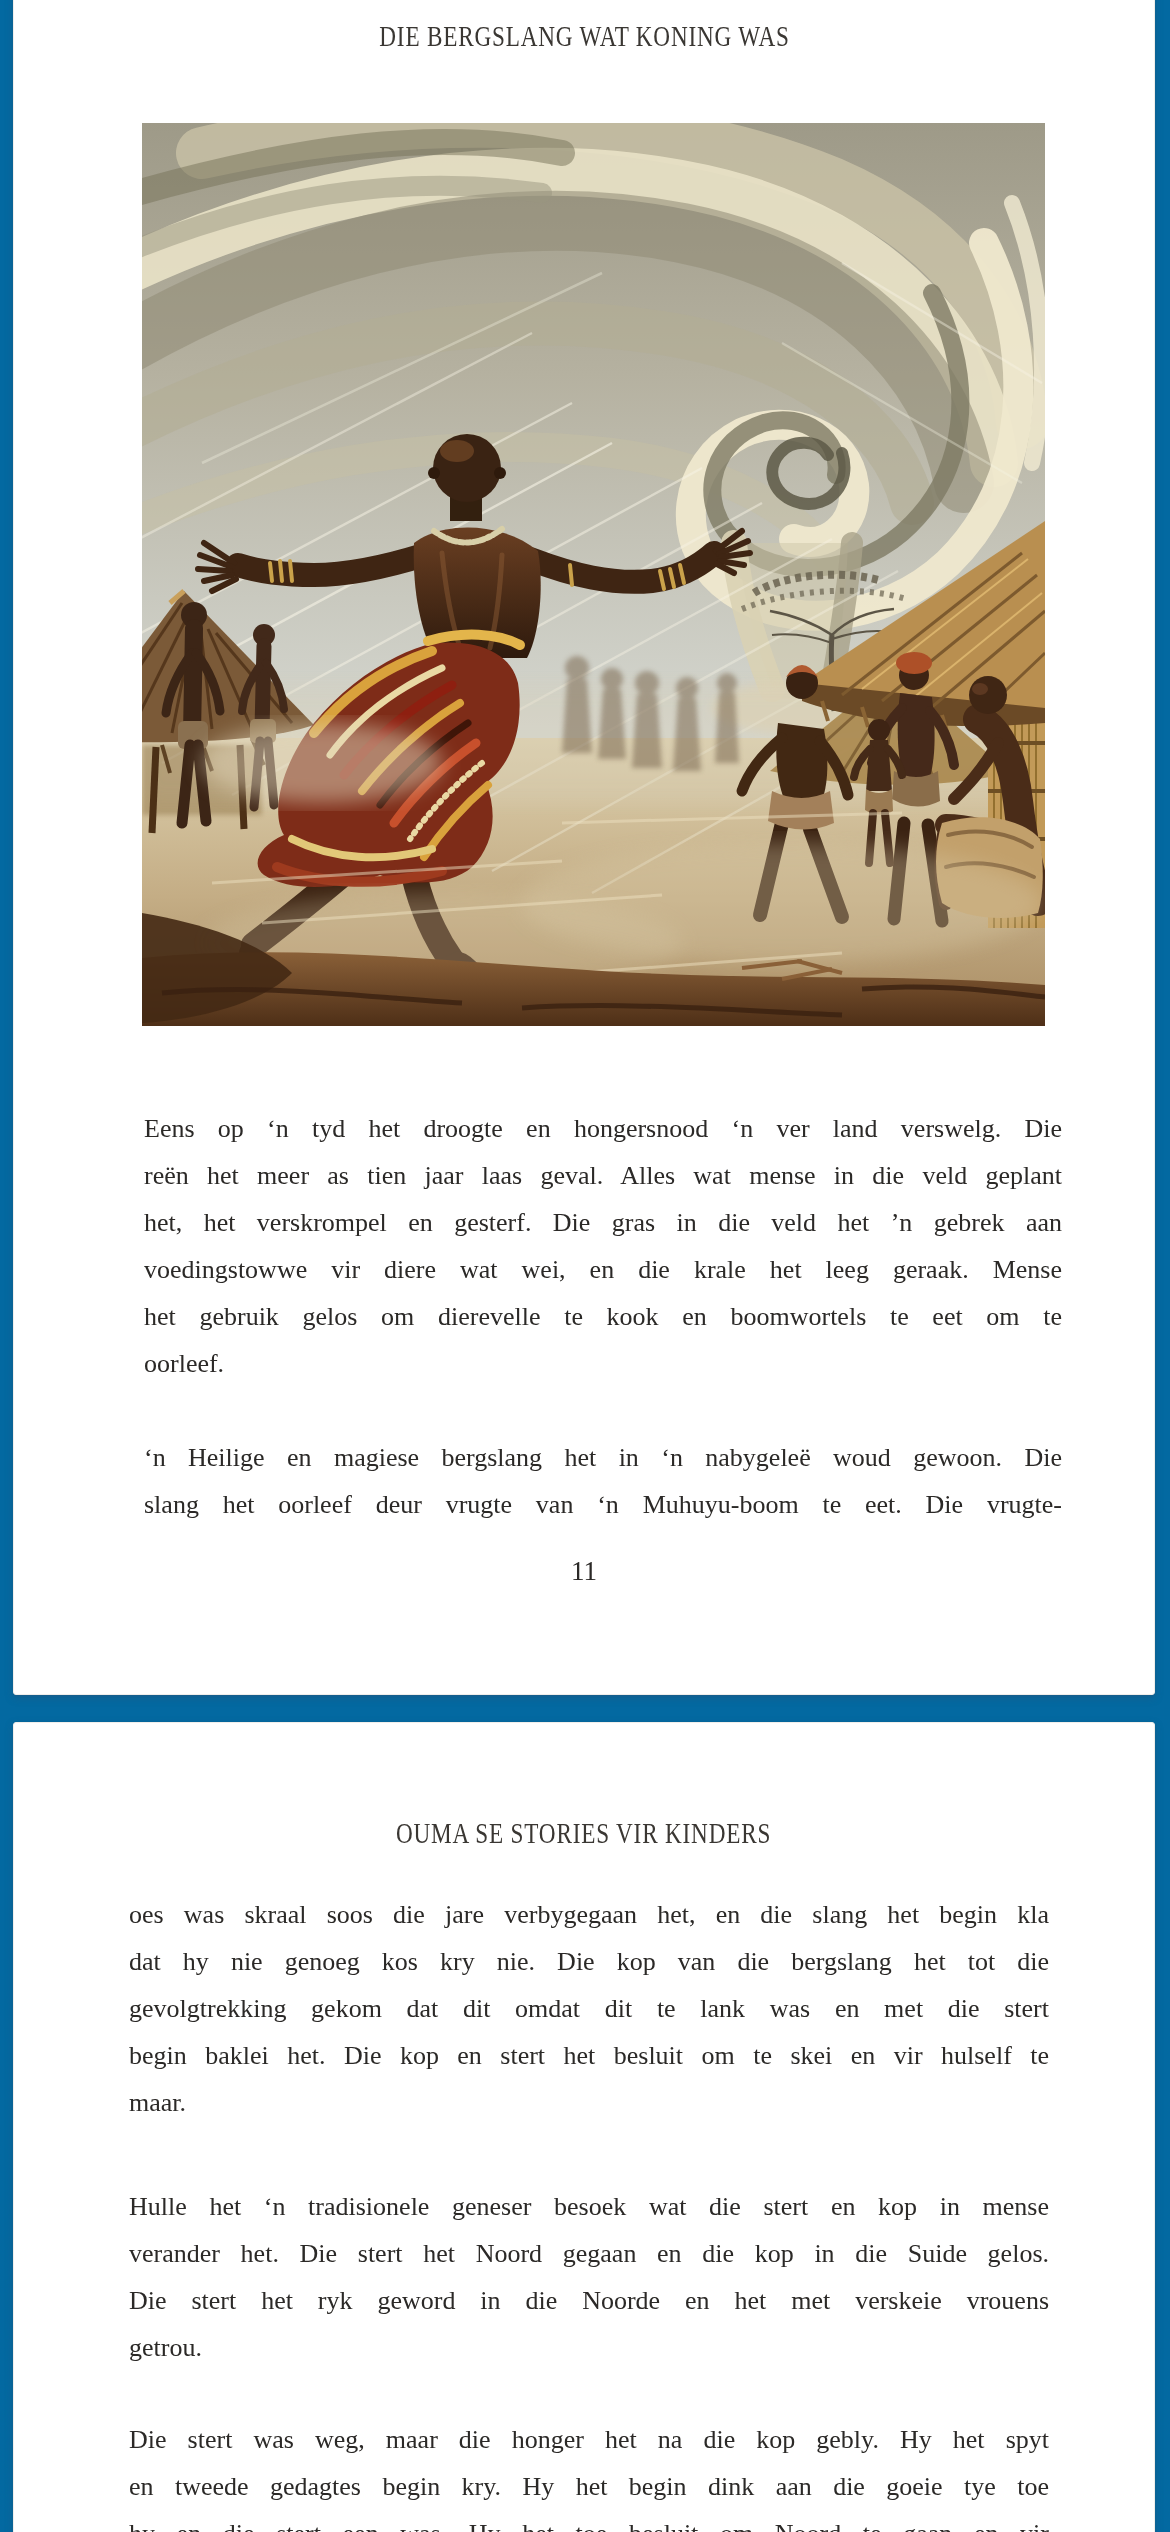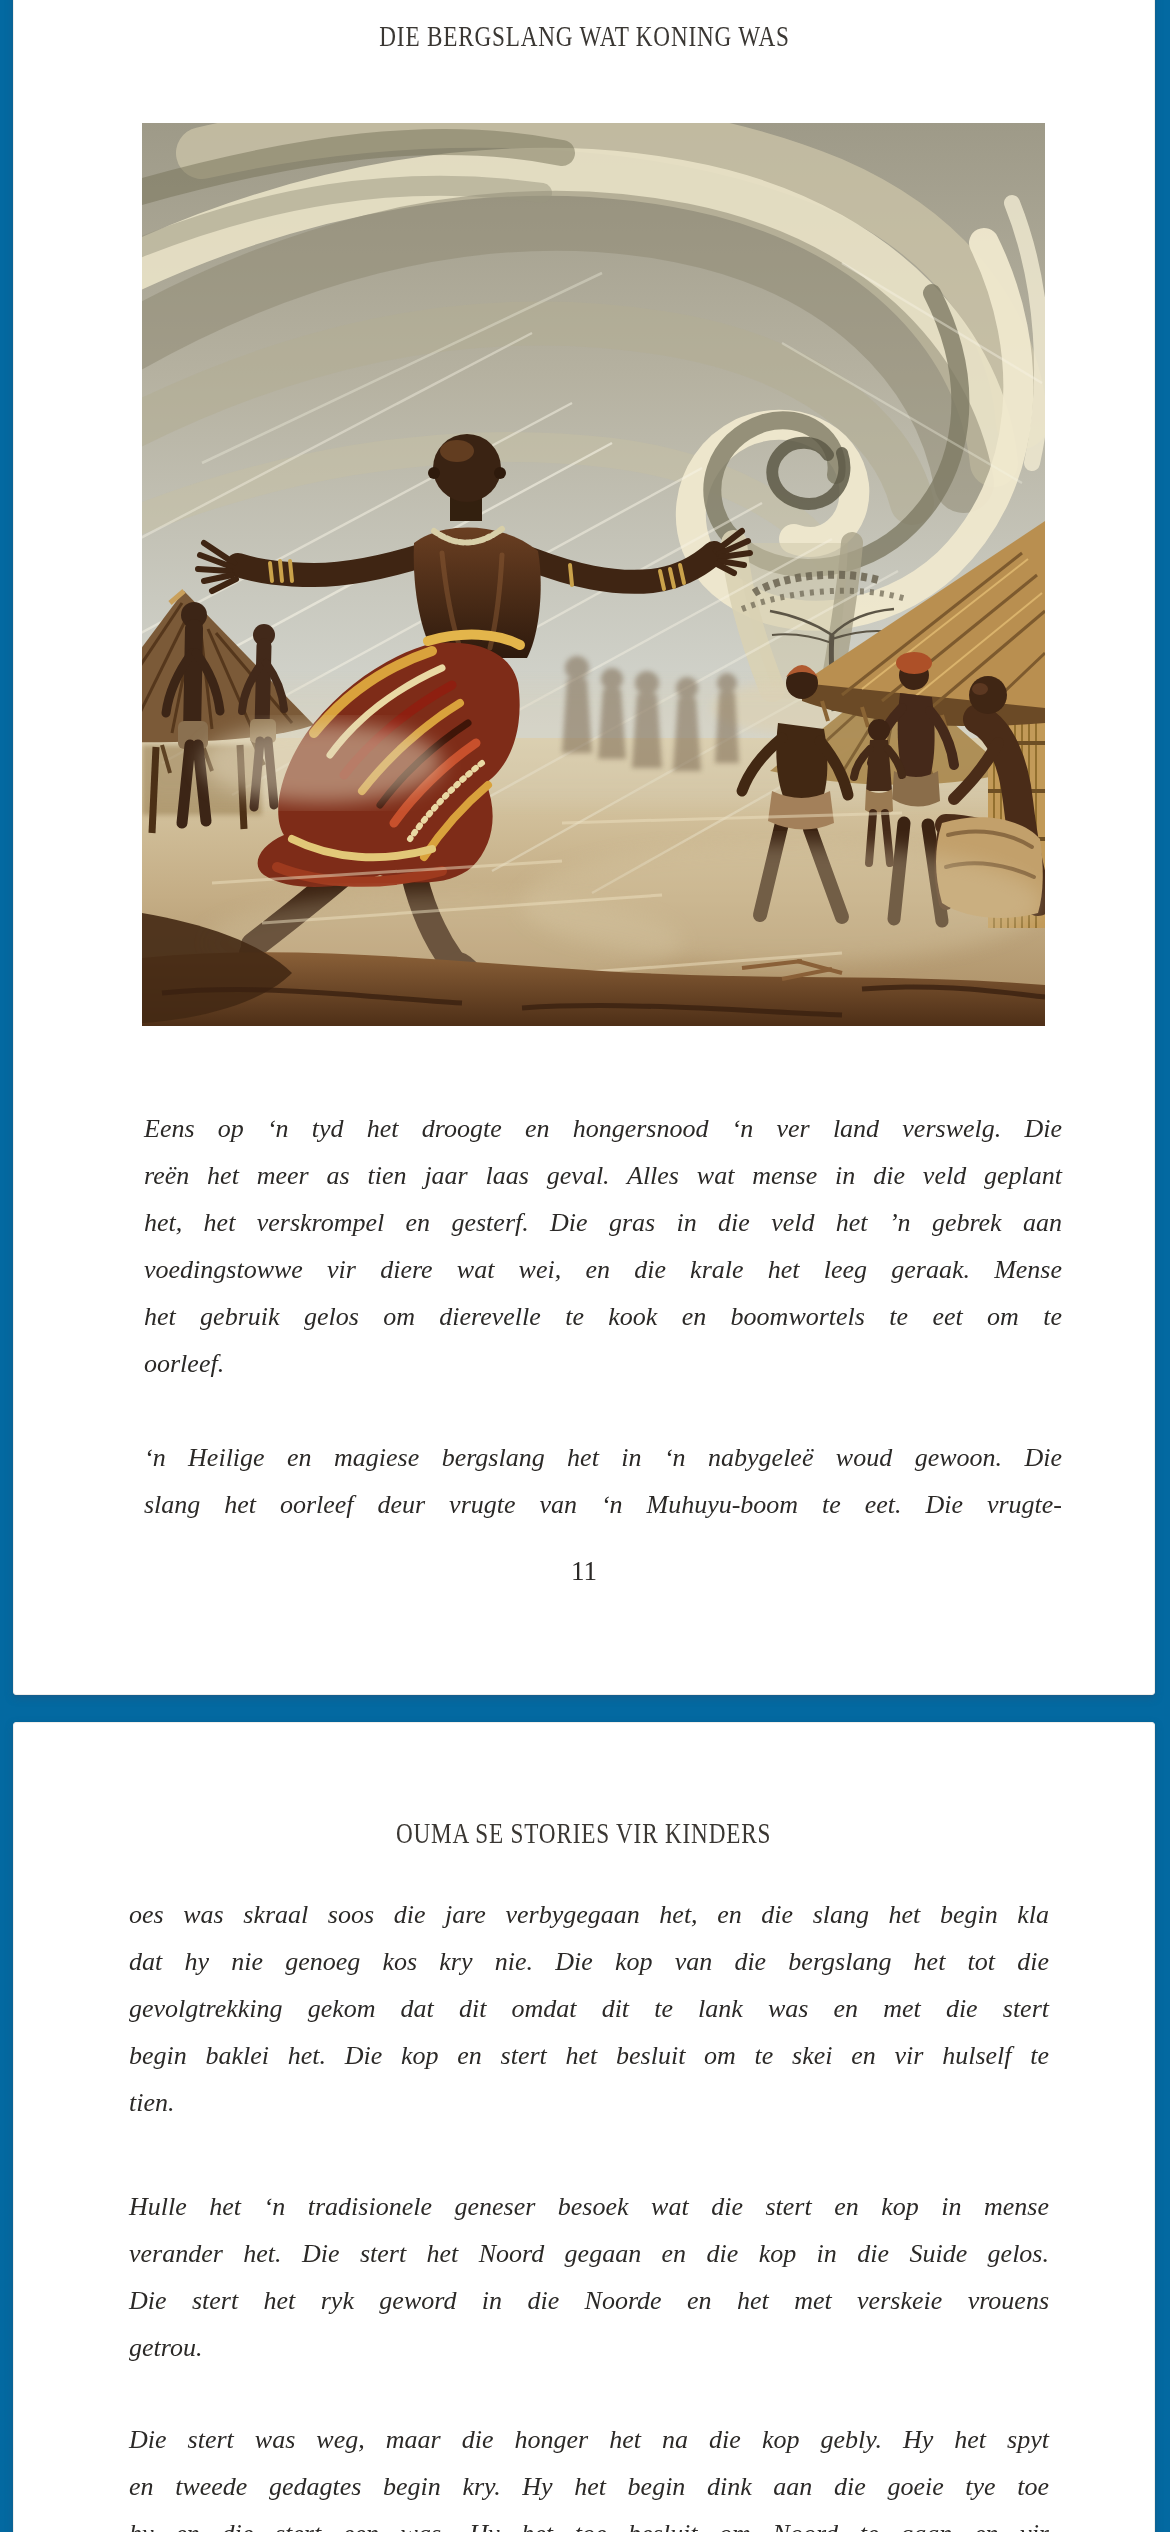--- a/index.html
+++ b/index.html
@@ -38,21 +38,21 @@
   .page-1 .textblock{left:130px; width:918px;}
   .page-2 .textblock{left:115px; width:920px;}
   .tb-p1a{top:1128px;}
   .tb-p1b{top:1457px;}
   .tb-p2a{top:168px;}
   .tb-p2b{top:460px;}
   .tb-p2c{top:693px;}
   .bline{
     height:47px; line-height:47px;
     text-align:justify; text-align-last:justify;
-    overflow:visible; white-space:normal;font-style:italic;
+    overflow:visible; white-space:normal;
   }
   .bline-end{text-align-last:left;}
   .pagenum{
     position:absolute; top:1576px; left:0; right:0;
     text-align:center; font-size:27px; color:#2b2927; line-height:36px;
   }
 </style>
 </head>
 <body>
 
@@ -384,21 +384,21 @@
 
   <section class="page page-2">
     <h1 class="running-header">
       <span>OUMA SE STORIES VIR KINDERS</span>
     </h1>
     <div class="textblock tb-p2a">
         <div class="bline">oes was skraal soos die jare verbygegaan het, en die slang het begin kla</div>
         <div class="bline">dat hy nie genoeg kos kry nie. Die kop van die bergslang het tot die</div>
         <div class="bline">gevolgtrekking gekom dat dit omdat dit te lank was en met die stert</div>
         <div class="bline">begin baklei het. Die kop en stert het besluit om te skei en vir hulself te</div>
-        <div class="bline bline-end">tien.</div>
+        <div class="bline bline-end">maar.</div>
       </div>
     <div class="textblock tb-p2b">
         <div class="bline">Hulle het ‘n tradisionele geneser besoek wat die stert en kop in mense</div>
         <div class="bline">verander het. Die stert het Noord gegaan en die kop in die Suide gelos.</div>
         <div class="bline">Die stert het ryk geword in die Noorde en het met verskeie vrouens</div>
         <div class="bline bline-end">getrou.</div>
       </div>
     <div class="textblock tb-p2c">
         <div class="bline">Die stert was weg, maar die honger het na die kop gebly. Hy het spyt</div>
         <div class="bline">en tweede gedagtes begin kry. Hy het begin dink aan die goeie tye toe</div>

